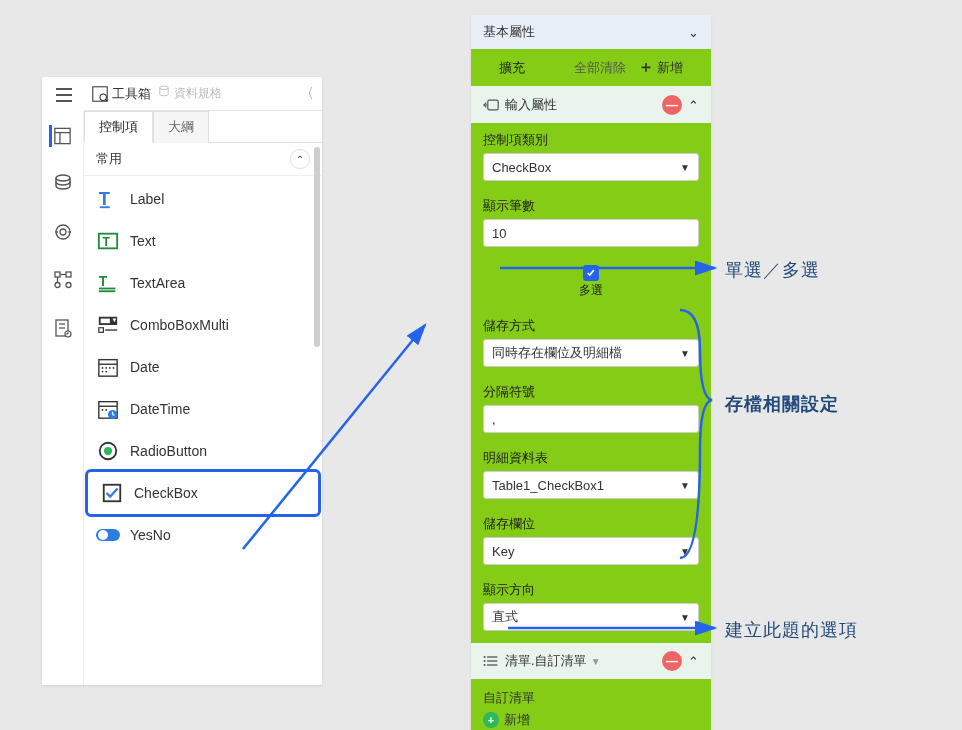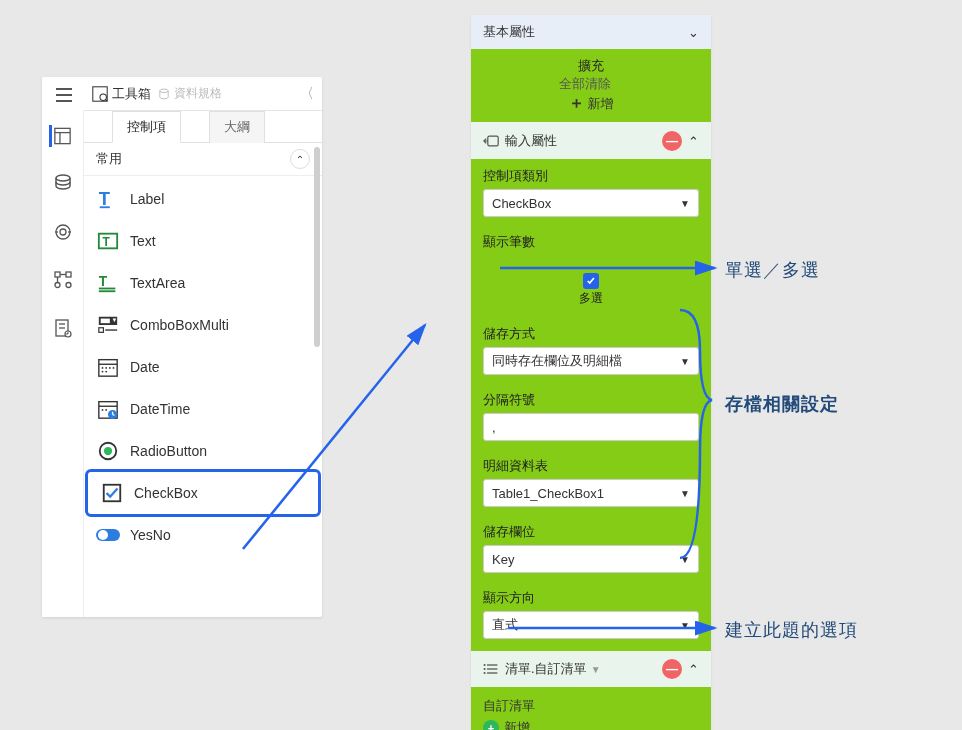--- a/index.html
+++ b/index.html
@@ -41,27 +41,27 @@
     .toolbox-area {
       position:absolute;
       left:42px;top:0;right:0;bottom:0;
     }
     .toolbox-header {
       height:34px;display:flex;align-items:center;padding:0 8px;
       border-bottom:1px solid #e5e5e5;
       gap:6px;
     }
     .tool-title { display:flex;align-items:center;gap:4px;font-weight:500;}
-    .spec-btn { display:flex;align-items:flex-end;gap:3px;color:#bbb;font-size:12px;}
+    .spec-btn { display:flex;align-items:flex-start;gap:3px;color:#bbb;font-size:12px;}
     .collapse-caret { margin-left:auto;color:#888;font-size:14px;}
     .tabs {
       display:flex;border-bottom:1px solid #e0e0e0;
     }
     .tab {
-      padding:6px 14px;font-size:13px;color:#666;background:#f5f5f5;border:1px solid #e0e0e0;border-bottom:none;margin-bottom:-1px;margin-left:28px;
+      padding:6px 14px;font-size:13px;color:#666;background:#f5f5f5;border:1px solid #e0e0e0;border-bottom:none;margin-bottom:-1px;
     }
     .tab.active { background:#fff;color:#222;border-bottom:1px solid #fff;}
     .search-row {
       display:flex;align-items:center;padding:6px 10px;gap:6px;
       border-bottom:1px solid #eee;
     }
     .search-row input {
       flex:1;border:none;outline:none;font-size:13px;color:#999;
     }
     .view-toggle { display:flex;align-items:center;gap:2px;border:1px solid #ddd;padding:2px 4px;border-radius:3px;color:#555;}
@@ -101,23 +101,22 @@
     .accordion-head {
       display:flex;align-items:center;
       padding:8px 12px;font-size:13px;
       background:#e8eef8;
       color:#333;
     }
     .accordion-head.green { background:#e8f4ec;}
     .accordion-head .spacer{flex:1;}
     .accordion-head .remove-btn {width:20px;height:20px;border-radius:50%;background:#ef6464;display:flex;align-items:center;justify-content:center;color:#fff;font-weight:bold;margin-right:6px;font-size:12px;}
     .ext-row {
-      display:flex;align-items:center;padding:8px 12px;font-size:13px;color:#222;
+      display:flex;align-items:center;padding:8px 28px;font-size:13px;color:#222;
       border-bottom:1px solid #f0f0f0;
-      flex-direction:column;
     }
     .ext-row .spacer{flex:1;}
     .ext-row .clear-all{color:#555;margin-right:12px;}
     .ext-row .add-new { display:flex;align-items:center;gap:3px;color:#333;font-weight:500;}
     .field-group { padding:8px 12px;}
     .field-label { font-size:13px;color:#222;margin-bottom:4px;}
     .field-input {
       width:100%;height:28px;border:1px solid #ccc;border-radius:3px;
       padding:0 8px;font-size:13px;color:#333;background:#fff;
       display:flex;align-items:center;justify-content:space-between;
@@ -134,21 +133,21 @@
 
     
     .annotation {
       position:absolute;font-size:18px;color:#224a7a;font-weight:500;letter-spacing:1px;
     }
     svg.overlay{position:absolute;left:0;top:0;pointer-events:none;}
   </style>
 </head>
 <body>
 
-<div class="left-panel" style="height:540px;text-decoration:underline;">
+<div class="left-panel" style="height:608px;text-decoration:underline;">
   <div class="sidebar-strip">
     <div class="hamburger" style="position:absolute;top:-30px;left:8px;">
       <span></span>
         <span></span>
         <span></span>
     </div>
     <div class="sicon active">
       <svg width="20" height="20" viewBox="0 0 20 20">
           <rect x="1" y="1" width="18" height="18" fill="none" stroke="#555" stroke-width="1.5"></rect>
           <line x1="1" y1="6" x2="19" y2="6" stroke="#555" stroke-width="1.5"></line>
@@ -356,20 +355,23 @@
   <div class="field-group">
     <div class="field-label">控制項類別</div>
     <div class="field-input">
       <span>CheckBox</span>
       <span class="dd">▼</span>
     </div>
   </div>
 
   <div class="field-group">
     <div class="field-label">顯示筆數</div>
+    <div class="field-input">
+      <span>10</span>
+    </div>
   </div>
 
   <div class="checkbox-row">
     <span class="cb">
         <svg viewBox="0 0 12 12">
           <path d="M2 6 l2.5 2.5 l5 -6" fill="none" stroke="#fff" stroke-width="2"></path>
         </svg>
       </span>
     <span>多選</span>
   </div>

